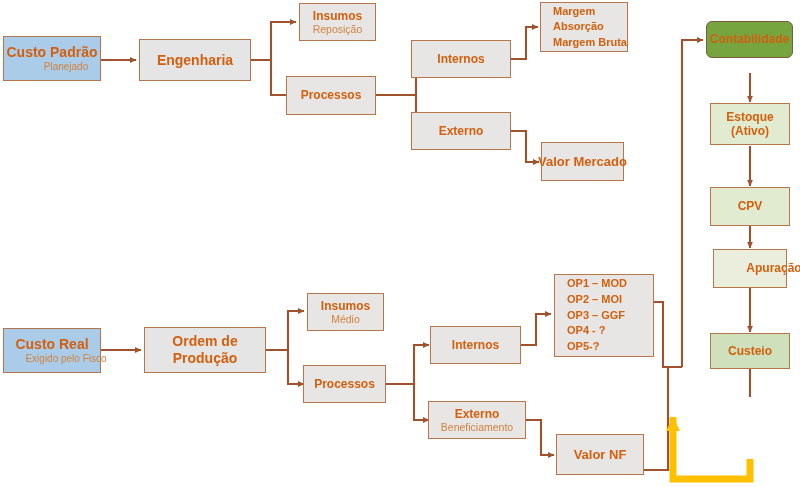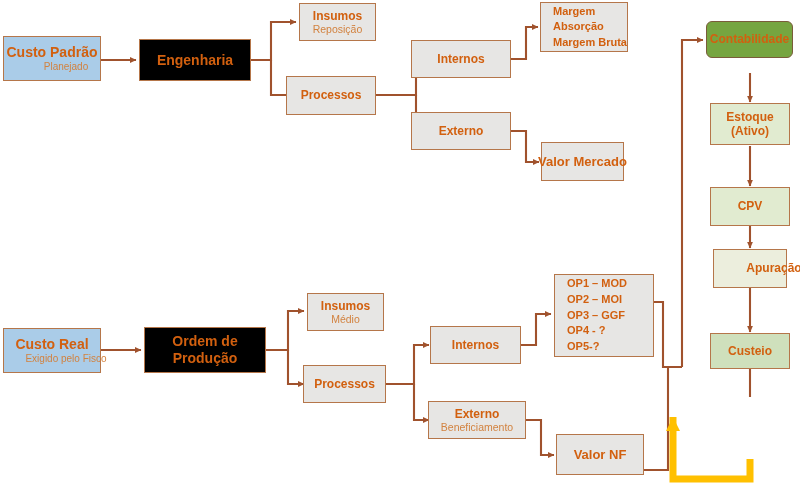--- a/index.html
+++ b/index.html
@@ -44,21 +44,21 @@
     white-space: nowrap;
   }
   .node .sub {
     font-weight: normal;
     font-size: 10.5px;
     color: #d2823f;
     white-space: nowrap;
   }
   .gray  { background: #e7e6e4; }
   .blue  { background: #aacce8; }
-  .pale  { background: #000000; }
+  .pale  { background: #e5e5e5; }
   .greenD{ background: #76a540; border-color: #7a5c3a; }
   .greenM{ background: #cfe0bc; }
   .greenL{ background: #e1ebd0; }
   .greenP{ background: #eceedd; }
 
   .big .ttl   { font-size: 14px; }
   .big .sub   { font-size: 10px; margin-left: 28px; }
   .mid .ttl   { font-size: 13px; }
 
   .listbox {

